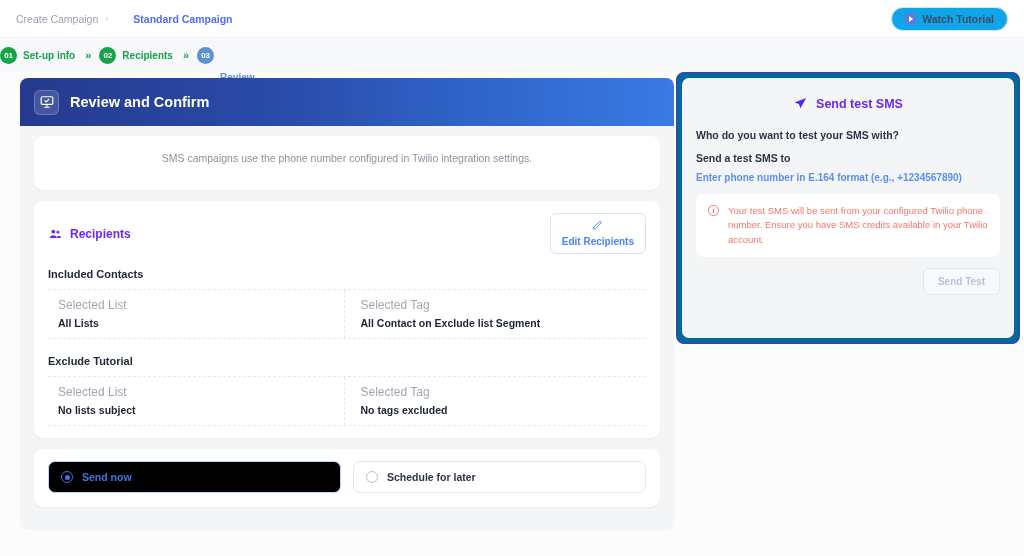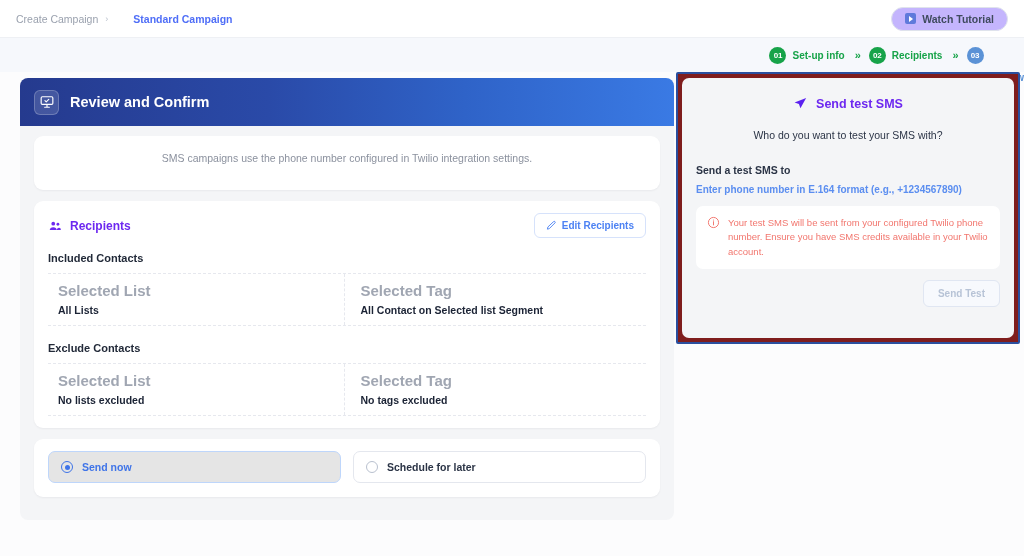--- a/index.html
+++ b/index.html
@@ -17,37 +17,37 @@
     background: #ffffff; display: flex; align-items: center;
     padding: 0 16px; border-bottom: 1px solid #eef0f4;
   }
   .breadcrumb { display: flex; align-items: center; gap: 7px; font-size: 10.5px; }
   .crumb-muted { color: #9aa1ae; }
   .crumb-sep { color: #b9c0cc; font-size: 9px; }
   .crumb-active { color: #4f6ef7; font-weight: 600; margin-left: 18px; }
   .watch-btn {
     margin-left: auto; display: flex; align-items: center; gap: 6px;
     border: 1px solid #dfe3ec; border-radius: 14px;
-    padding: 5px 13px; background: #c4b5fd; font-size: 10.5px;
+    padding: 5px 13px; background: #0ea5e9; font-size: 10.5px;
     color: #3f4a5e; font-weight: 600; cursor: pointer;
   }
   .play-sq {
     width: 11px; height: 11px; border-radius: 2px; background: #5f7adb;
     display: inline-flex; align-items: center; justify-content: center;
   }
   .play-sq i {
     width: 0; height: 0; border-left: 4px solid #fff;
     border-top: 3px solid transparent; border-bottom: 3px solid transparent;
     display: block; margin-left: 1px;
   }
 
   
   .stepper-wrap {
     position: absolute; top: 38px; left: 0; width: 1024px; height: 34px;
-    background: #f6f8fc; display: flex; align-items: center; justify-content: flex-end;
+    background: #f6f8fc; display: flex; align-items: center; justify-content: flex-start;
   }
   .stepper { display: flex; align-items: center; gap: 10px; }
   .step { display: flex; align-items: center; gap: 6px; }
   .step-num {
     width: 17px; height: 17px; border-radius: 50%;
     display: flex; align-items: center; justify-content: center;
     color: #fff; font-size: 8px; font-weight: 700; letter-spacing: -.2px;
   }
   .step-num.green { background: #17a349; }
   .step-num.blue  { background: #5b92d6; }
@@ -88,73 +88,74 @@
   .card-title { color: #6d28f0; font-size: 12px; font-weight: 700; }
   .card-note {
     text-align: center; color: #8b919e; font-size: 10.5px;
     padding: 16px 10px 26px 10px;
   }
   .edit-btn {
     margin-left: auto; display: flex; align-items: center; gap: 5px;
     border: 1px solid #d6e2fb; border-radius: 6px; background: #fff;
     padding: 6px 11px; font-size: 10px; font-weight: 700; color: #4d82f3;
     cursor: pointer;
+    flex-direction: column;
   }
   .sect {
     padding: 0 14px 12px 14px;
   }
   .sect-label {
     font-size: 11px; font-weight: 700; color: #222a39;
     padding: 4px 0 9px 0;
   }
   .kv-row {
     display: flex; border-top: 1px dashed #e6e8ee; border-bottom: 1px dashed #e6e8ee;
   }
   .kv {
     flex: 1; padding: 8px 0 9px 10px;
   }
   .kv + .kv { border-left: 1px dashed #e6e8ee; padding-left: 16px; }
-  .kv-k { font-size: 15px; color: #a0a6b2; margin-bottom: 5px; font-weight: bold; }
+  .kv-k { font-size: 12px; color: #a0a6b2; margin-bottom: 5px; }
   .kv-v { font-size: 10.5px; color: #1b2335; font-weight: 700; }
 
   .sched-card { padding: 12px 14px 14px 14px; }
   .sched-head { display: flex; align-items: center; gap: 8px; margin-bottom: 11px; }
   .sched-title { color: #6d28f0; font-size: 11.5px; font-weight: 700; }
   .radio-row { display: flex; gap: 12px; }
   .radio-opt {
     flex: 1; display: flex; align-items: center; gap: 9px;
     border: 1px solid #e4e7ee; border-radius: 7px;
     padding: 9px 12px; font-size: 10.5px; color: #2b3446;
     font-weight: 600; cursor: pointer; background: #fff;
   }
   .radio-opt.sel {
-    background: #e5e5e5; border-color: #bed6fb; color: #3f74e8;
+    background: #000000; border-color: #bed6fb; color: #3f74e8;
   }
   .dot {
     width: 12px; height: 12px; border-radius: 50%;
     border: 1.6px solid #b9c1cf; flex: none;
     display: flex; align-items: center; justify-content: center;
   }
   .radio-opt.sel .dot { border-color: #3f74e8; }
   .dot i { width: 5px; height: 5px; border-radius: 50%; background: transparent; display: block; }
   .radio-opt.sel .dot i { background: #3f74e8; }
 
   
   .right-panel {
     position: absolute; left: 676px; top: 72px; width: 344px; height: 272px;
-    border: 2px solid #2b4f9e; background: #7f1d1d; border-radius: 2px;
+    border: 2px solid #2b4f9e; background: #0369a1; border-radius: 8px;
     padding: 4px;
   }
   .sms-inner { background: #f4f5f7; border-radius: 7px; padding: 12px 14px 16px 14px; height: 100%; }
   .sms-head {
     display: flex; align-items: center; justify-content: center; gap: 8px;
     margin: 6px 0 18px 0;
   }
   .sms-title { color: #6d28f0; font-size: 12.5px; font-weight: 700; }
-  .sms-q { font-size: 10.5px; color: #2b3446; font-weight: 400; margin-bottom: 23px; text-align: center; }
+  .sms-q { font-size: 10.5px; color: #2b3446; font-weight: 700; margin-bottom: 11px; }
   .sms-lbl { font-size: 10.5px; color: #2b3446; font-weight: 600; margin-bottom: 7px; }
   .sms-input {
     width: 100%; height: 33px; border: 1px solid #e5e7ee; border-radius: 7px;
     background: #fff; font-size: 10.5px; color: #222; padding: 0 11px;
     font-family: "Liberation Sans", sans-serif; outline: none;
   }
   .sms-input::placeholder { color: #9ba2ae; }
   .sms-help {
     font-size: 10px; color: #5b8ef0; font-weight: 700;
     margin: 8px 0 11px 0;
@@ -254,31 +255,31 @@
 
         <div class="sect">
           <div class="sect-label">Included Contacts</div>
           <div class="kv-row">
             <div class="kv">
               <div class="kv-k">Selected List</div>
               <div class="kv-v">All Lists</div>
             </div>
             <div class="kv">
               <div class="kv-k">Selected Tag</div>
-              <div class="kv-v">All Contact on Selected list Segment</div>
+              <div class="kv-v">All Contact on Exclude list Segment</div>
             </div>
           </div>
         </div>
 
         <div class="sect">
-          <div class="sect-label">Exclude Contacts</div>
+          <div class="sect-label">Exclude Tutorial</div>
           <div class="kv-row">
             <div class="kv">
               <div class="kv-k">Selected List</div>
-              <div class="kv-v">No lists excluded</div>
+              <div class="kv-v">No lists subject</div>
             </div>
             <div class="kv">
               <div class="kv-k">Selected Tag</div>
               <div class="kv-v">No tags excluded</div>
             </div>
           </div>
         </div>
       </div>
 
       <div class="card sched-card">

